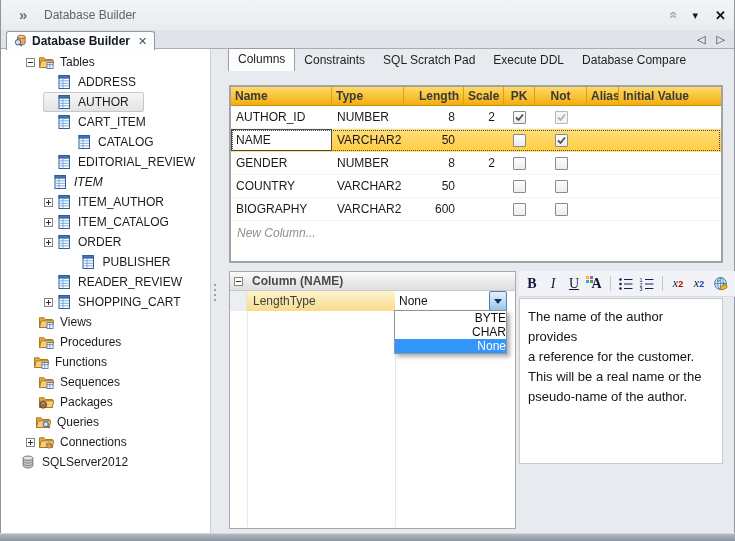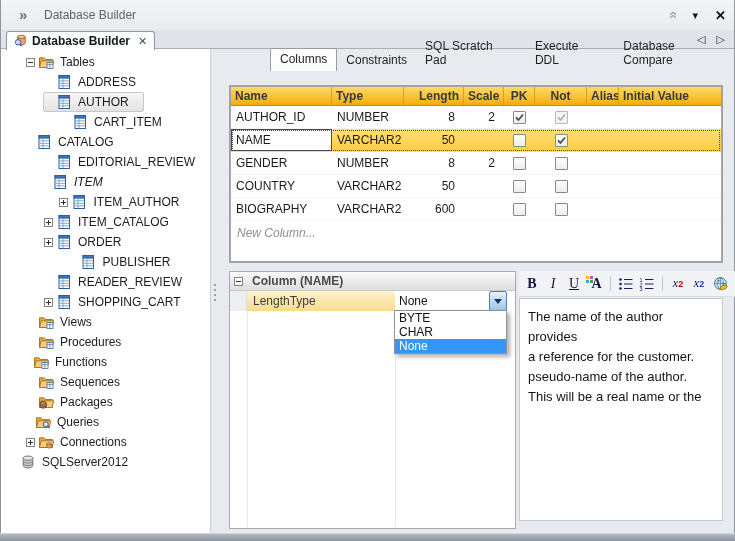--- a/index.html
+++ b/index.html
@@ -42,21 +42,21 @@
         position:relative;margin-right:3px;flex:none;cursor:pointer;}
   .texp::before{content:"";position:absolute;left:1px;top:3px;width:5px;height:1px;background:#2F2F2F;}
   .texp.plus::after{content:"";position:absolute;left:3px;top:1px;width:1px;height:5px;background:#2F2F2F;}
   .texp-slot{width:12px;flex:none;}
   .ticon{width:16px;height:16px;margin-right:6px;flex:none;display:flex;align-items:center;}
   .tlabel{font-size:12px;color:#1B1B1B;}
   
   #rtabs{position:absolute;left:9px;top:1px;height:21px;display:flex;align-items:flex-end;}
   .rtab{padding:3px 9px 4px;color:#1F1F1F;font-size:12px;cursor:pointer;}
   .rtab.active{background:#FDFDFE;border:1px solid #9A9EA3;border-bottom:none;
-               border-radius:2px 2px 0 0;padding:3px 9px 5px;margin-left:42px;}
+               border-radius:2px 2px 0 0;padding:3px 9px 5px;}
   
   #grid{position:absolute;left:10px;top:36px;width:494px;height:178px;background:#fff;
         border:2px solid #A2A2A2;box-sizing:border-box;}
   .gheader{display:flex;height:19px;background:linear-gradient(#FFDA67,#F3AD0E);
            border-bottom:1px solid #C98F00;box-sizing:border-box;}
   .ghcell{box-sizing:border-box;padding:2px 4px;font-weight:bold;color:#3A3A3A;font-size:12px;
           line-height:14px;border-right:1px solid #DCA305;overflow:hidden;flex:none;}
   .ghcell:last-child{border-right:none;}
   .grow{display:flex;height:23px;box-sizing:border-box;border-bottom:1px solid #F4F4F4;align-items:stretch;}
   .grow.sel{background:linear-gradient(#FFDE79,#FFCD43);outline:1px dotted #4A4A4A;outline-offset:-2px;border-bottom-color:transparent;}
@@ -81,21 +81,21 @@
   .pvalue{width:112px;flex:none;background:#fff;display:flex;align-items:center;padding-left:4px;
           box-sizing:border-box;position:relative;color:#141414;}
   .combobtn{position:absolute;right:0;top:0;width:18px;height:20px;box-sizing:border-box;
             background:linear-gradient(#E4F1FC,#9CC6E8);border:1px solid #5580A8;border-radius:2px;
             display:flex;align-items:center;justify-content:center;cursor:pointer;}
   .combarrow{width:0;height:0;border-left:4px solid transparent;border-right:4px solid transparent;
              border-top:5px solid #16365A;}
   .vguide{position:absolute;top:19px;bottom:1px;width:1px;background:#E8E8E8;z-index:1;}
   
   #ddpopup{position:absolute;left:394px;top:310px;width:111px;z-index:10;background:#fff;
-           border:1px solid #8C949E;box-shadow:3px 3px 4px rgba(80,85,92,.45);font-size:12px;}
+           border:1px solid #8C949E;box-shadow:3px 3px 4px rgba(80,85,92,.45);font-size:12px;text-align:right;}
   .dditem{height:14px;line-height:14px;padding-left:4px;color:#101010;cursor:pointer;}
   .dditem.sel{background:#3296FB;color:#fff;}
   
   #notes{position:absolute;left:300px;top:222px;width:217px;height:258px;}
   .ntoolbar{height:26px;display:flex;align-items:center;gap:1px;padding-left:3px;
             background:#F1F3F6;border-bottom:1px solid #DADEE3;box-sizing:border-box;}
   .tbtn{min-width:20px;height:20px;display:inline-flex;align-items:center;justify-content:center;
         font-family:"Liberation Serif",serif;font-size:14px;color:#14143C;cursor:pointer;position:relative;}
   .tbtn.bold b{font-weight:bold;}
   .tbtn.italic i{font-style:italic;}
@@ -103,21 +103,21 @@
   .fontcolor b{font-weight:bold;margin-left:3px;}
   .sq{position:absolute;width:3px;height:3px;}
   .s1{left:1px;top:2px;background:#F5C400;}
   .s2{left:5px;top:2px;background:#D943C8;}
   .s3{left:1px;top:6px;background:#2FA8DC;}
   .s4{left:5px;top:6px;background:#44A244;}
   .sep{width:1px;height:15px;background:#C2C6CB;margin:0 4px;flex:none;}
   .supb i,.subb i{font-style:italic;font-size:12px;}
   .supb sup{color:#C00000;font-size:9px;font-weight:bold;font-family:"Liberation Sans",sans-serif;}
   .subb sub{color:#2040C0;font-size:9px;font-weight:bold;font-family:"Liberation Sans",sans-serif;}
-  .nbox{position:absolute;left:0;top:27px;width:204px;height:223px;background:#fff;
+  .nbox{position:absolute;left:0;top:27px;width:204px;height:166px;background:#fff;
         border:1px solid #C6C9CE;box-sizing:border-box;padding:8px 8px;cursor:text;}
   .nline{font-size:13px;line-height:20px;color:#141414;}
   
   #bottombar{position:absolute;left:0;bottom:0;width:735px;height:8px;
              background:linear-gradient(#B2B9C1,#8C95A0);border-top:1px solid #D2D6DB;box-sizing:border-box;}
 </style>
 </head>
 <body>
 
 <div id="app">
@@ -184,34 +184,34 @@
             <span class="ticon">
               <svg width="16" height="16" viewBox="0 0 16 16">
                 <rect x="3" y="1.5" width="10.5" height="13" fill="#FFFFFF" stroke="#2E5E9E"></rect>
                 <rect x="3" y="1.5" width="10.5" height="2.6" fill="#3E76BE" stroke="#2E5E9E"></rect>
                 <path d="M3.5 6.8 h9.5 M3.5 9.3 h9.5 M3.5 11.8 h9.5 M7 4.6 v9.4" stroke="#7FA8D8" stroke-width="1"></path>
               </svg>
             </span>
             <span class="tlabel">AUTHOR</span>
           </span>
         </div>
-        <div class="trow" style="padding-left: 58px; text-align: center;">
+        <div class="trow" style="padding-left: 42px; text-align: center;">
           <span class="tcontent">
             <span class="texp-slot"></span>
             <span class="ticon">
               <svg width="16" height="16" viewBox="0 0 16 16">
                 <rect x="3" y="1.5" width="10.5" height="13" fill="#FFFFFF" stroke="#2E5E9E"></rect>
                 <rect x="3" y="1.5" width="10.5" height="2.6" fill="#3E76BE" stroke="#2E5E9E"></rect>
                 <path d="M3.5 6.8 h9.5 M3.5 9.3 h9.5 M3.5 11.8 h9.5 M7 4.6 v9.4" stroke="#7FA8D8" stroke-width="1"></path>
               </svg>
             </span>
             <span class="tlabel">CART_ITEM</span>
           </span>
         </div>
-        <div class="trow" style="padding-left: 22px; text-align: center;">
+        <div class="trow" style="padding-left: 62px; text-align: center;">
           <span class="tcontent">
             <span class="texp-slot"></span>
             <span class="ticon">
               <svg width="16" height="16" viewBox="0 0 16 16">
                 <rect x="3" y="1.5" width="10.5" height="13" fill="#FFFFFF" stroke="#2E5E9E"></rect>
                 <rect x="3" y="1.5" width="10.5" height="2.6" fill="#3E76BE" stroke="#2E5E9E"></rect>
                 <path d="M3.5 6.8 h9.5 M3.5 9.3 h9.5 M3.5 11.8 h9.5 M7 4.6 v9.4" stroke="#7FA8D8" stroke-width="1"></path>
               </svg>
             </span>
             <span class="tlabel">CATALOG</span>
@@ -236,21 +236,21 @@
             <span class="ticon">
               <svg width="16" height="16" viewBox="0 0 16 16">
                 <rect x="3" y="1.5" width="10.5" height="13" fill="#FFFFFF" stroke="#2E5E9E"></rect>
                 <rect x="3" y="1.5" width="10.5" height="2.6" fill="#3E76BE" stroke="#2E5E9E"></rect>
                 <path d="M3.5 6.8 h9.5 M3.5 9.3 h9.5 M3.5 11.8 h9.5 M7 4.6 v9.4" stroke="#7FA8D8" stroke-width="1"></path>
               </svg>
             </span>
             <span class="tlabel">ITEM</span>
           </span>
         </div>
-        <div class="trow" style="padding-left: 42px; justify-content: center;">
+        <div class="trow" style="padding-left: 42px;">
           <span class="tcontent">
             <span class="texp plus"></span>
             <span class="ticon">
               <svg width="16" height="16" viewBox="0 0 16 16">
                 <rect x="3" y="1.5" width="10.5" height="13" fill="#FFFFFF" stroke="#2E5E9E"></rect>
                 <rect x="3" y="1.5" width="10.5" height="2.6" fill="#3E76BE" stroke="#2E5E9E"></rect>
                 <path d="M3.5 6.8 h9.5 M3.5 9.3 h9.5 M3.5 11.8 h9.5 M7 4.6 v9.4" stroke="#7FA8D8" stroke-width="1"></path>
               </svg>
             </span>
             <span class="tlabel">ITEM_AUTHOR</span>
@@ -613,22 +613,22 @@
               <path d="M4 5 q2 -1.6 4.2 -0.2 q-1 1.8 -3.2 1.4 z M9.5 7 q2.4 -0.6 3.4 1.2 q-1.4 1.8 -3.2 0.6 z" fill="#6CB44C" stroke="none"></path>
               <path d="M8 1.7 v12.6 M1.7 8 h12.6" stroke="#3B6FA0" fill="none" stroke-width="0.7"></path>
               <ellipse cx="8" cy="8" rx="3.1" ry="6.3" fill="none" stroke="#3B6FA0" stroke-width="0.7"></ellipse>
               <rect x="7.6" y="10.4" width="7.4" height="3.6" rx="1.6" fill="#F0C020" stroke="#8A6A00" stroke-width="0.8" transform="rotate(-24 11 12)"></rect>
             </svg>
           </span>
         </div>
         <div class="nbox">
             <div class="nline">The name of the author provides</div>
             <div class="nline">a reference for the customer.</div>
+            <div class="nline">This will be a real name or the</div>
             <div class="nline">pseudo-name of the author.</div>
-            <div class="nline">This will be a real name or the</div>
           </div>
       </div>
     </div>
   </div>
 
   <div id="ddpopup">
       <div class="dditem">BYTE</div>
       <div class="dditem">CHAR</div>
       <div class="dditem sel">None</div>
     </div>

